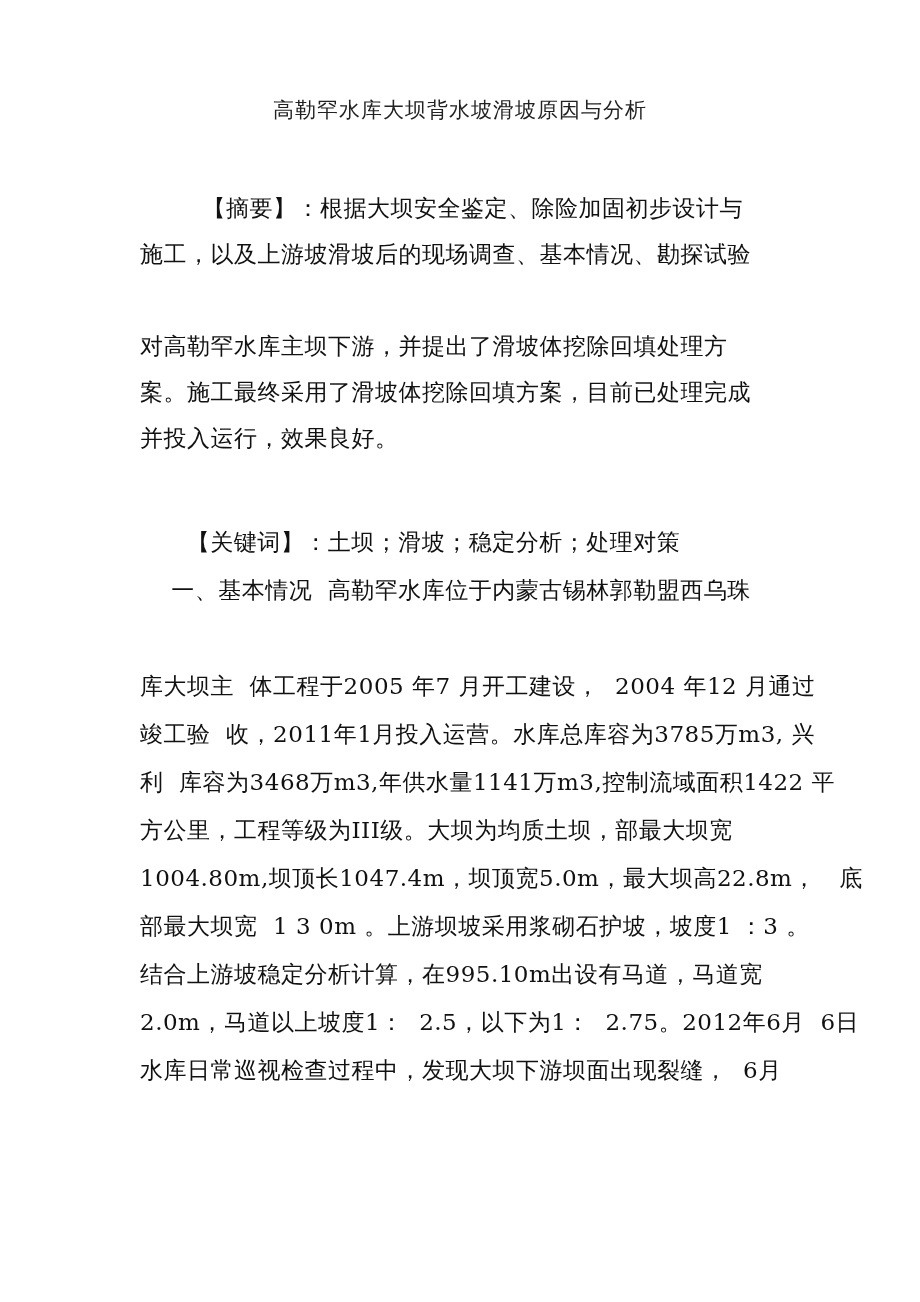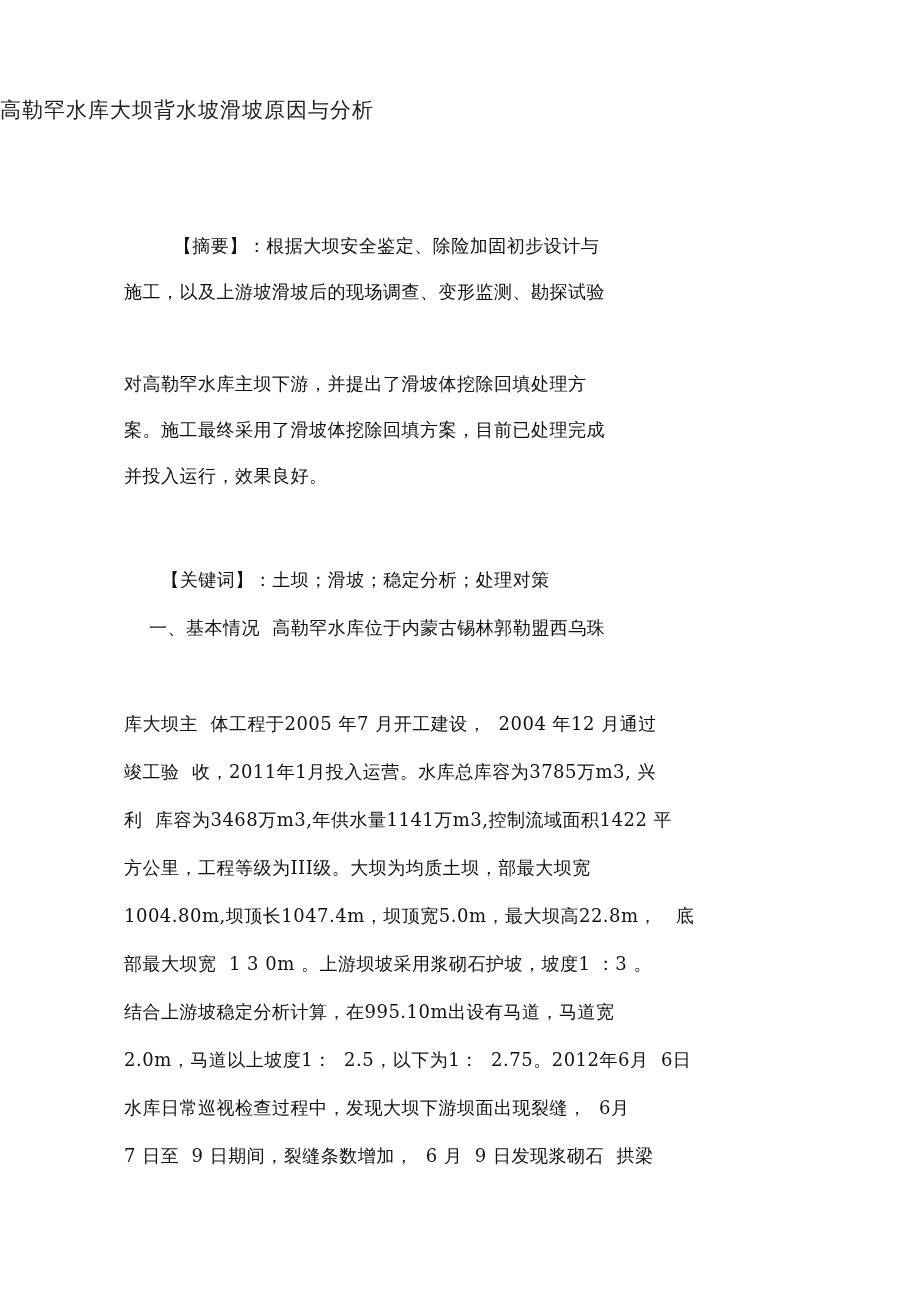--- a/index.html
+++ b/index.html
@@ -3,49 +3,47 @@
 <meta charset="utf-8">
 <style>
   html, body { margin: 0; padding: 0; background: #ffffff; }
   body {
     width: 920px; height: 1302px; position: relative; overflow: hidden;
     font-family: "DejaVu Serif", "Liberation Serif", serif;
     color: #111111;
   }
   .page { position: absolute; left: 0; top: 0; width: 920px; height: 1302px; }
   .title {
-    position: absolute; left: 0; top: 96px; width: 920px; 
+    position: absolute; left: 0; top: 96px; width: 920px; text-align: center;
     font-family: "DejaVu Sans", "Liberation Sans", sans-serif;
     font-size: 21px; letter-spacing: 1px; color: #222;
   }
   .line {
-    position: absolute; left: 124px; width: 660px;
-    font-size: 18px; line-height: 30px; white-space: pre;
+    position: absolute; left: 140px; width: 660px;
+    font-size: 23px; line-height: 30px; white-space: pre;
     letter-spacing: 0.5px;
-    margin-top: 38px;
   }
 </style>
 </head>
 <body>
 
 <div class="page">
   <div class="title">高勒罕水库大坝背水坡滑坡原因与分析</div>
 
   <div class="line" style="top:193px">        【摘要】：根据大坝安全鉴定、除险加固初步设计与</div>
-  <div class="line" style="top:239px">施工，以及上游坡滑坡后的现场调查、变形监测、勘探试验</div>
+  <div class="line" style="top:239px">施工，以及上游坡滑坡后的现场调查、基本情况、勘探试验</div>
   <div class="line" style="top:331px">对高勒罕水库主坝下游，并提出了滑坡体挖除回填处理方</div>
   <div class="line" style="top:377px">案。施工最终采用了滑坡体挖除回填方案，目前已处理完成</div>
   <div class="line" style="top:423px">并投入运行，效果良好。</div>
 
   <div class="line" style="top:527px">      【关键词】：土坝；滑坡；稳定分析；处理对策</div>
 
   <div class="line" style="top:575px">    一、基本情况  高勒罕水库位于内蒙古锡林郭勒盟西乌珠</div>
   <div class="line" style="top:671px">库大坝主  体工程于2005 年7 月开工建设，  2004 年12 月通过</div>
   <div class="line" style="top:719px">竣工验  收，2011年1月投入运营。水库总库容为3785万m3, 兴</div>
   <div class="line" style="top:767px">利  库容为3468万m3,年供水量1141万m3,控制流域面积1422 平</div>
   <div class="line" style="top:815px">方公里，工程等级为III级。大坝为均质土坝，部最大坝宽</div>
   <div class="line" style="top:863px">1004.80m,坝顶长1047.4m，坝顶宽5.0m，最大坝高22.8m，   底</div>
   <div class="line" style="top:911px">部最大坝宽  1 3 0m 。上游坝坡采用浆砌石护坡，坡度1 ：3 。</div>
   <div class="line" style="top:959px">结合上游坡稳定分析计算，在995.10m出设有马道，马道宽</div>
   <div class="line" style="top:1007px">2.0m，马道以上坡度1：  2.5，以下为1：  2.75。2012年6月  6日</div>
   <div class="line" style="top:1055px">水库日常巡视检查过程中，发现大坝下游坝面出现裂缝，  6月</div>
-  <div class="line" style="top:1103px">7 日至  9 日期间，裂缝条数增加，  6 月  9 日发现浆砌石  拱梁</div>
 </div>
 
 </body></html>

